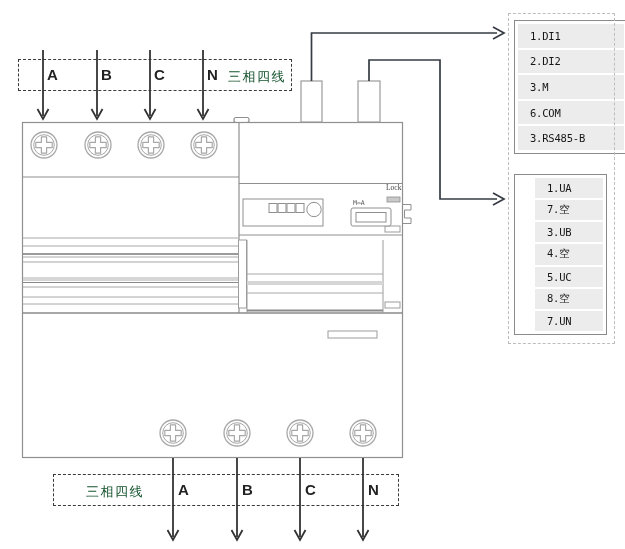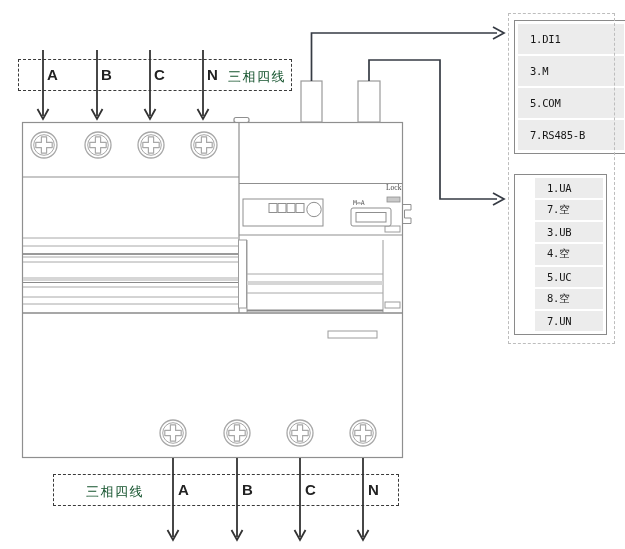--- a/index.html
+++ b/index.html
@@ -39,23 +39,24 @@
   <span class="cn-label" style="left:86px;top:484px;">三相四线</span>
   <span class="phase-label" style="left:178px;top:482px;">A</span>
   <span class="phase-label" style="left:242px;top:482px;">B</span>
   <span class="phase-label" style="left:305px;top:482px;">C</span>
   <span class="phase-label" style="left:368px;top:482px;">N</span>
 
   <div class="overlay dashed-light" style="left:508px;top:13px;width:105px;height:329px;"></div>
 
   <div class="pin-box" style="left:514px;top:20px;width:114px;height:134px;">
     <div class="pin-row">1.DI1</div>
+    <div class="pin-row">2.DI2</div>
     <div class="pin-row">3.M</div>
-    <div class="pin-row">5.COM</div>
-    <div class="pin-row">7.RS485-B</div>
+    <div class="pin-row">6.COM</div>
+    <div class="pin-row">3.RS485-B</div>
   </div>
 
   <div class="pin-box" style="left:514px;top:174px;width:93px;height:161px;padding-left:20px;">
     <div class="pin-row">1.UA</div>
     <div class="pin-row">7.空</div>
     <div class="pin-row">3.UB</div>
     <div class="pin-row">4.空</div>
     <div class="pin-row">5.UC</div>
     <div class="pin-row">8.空</div>
     <div class="pin-row">7.UN</div>

